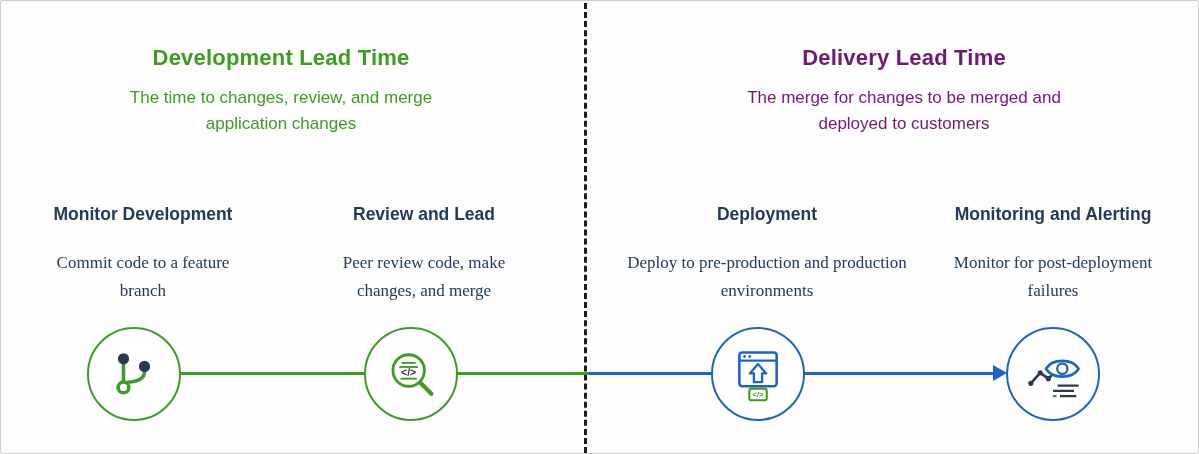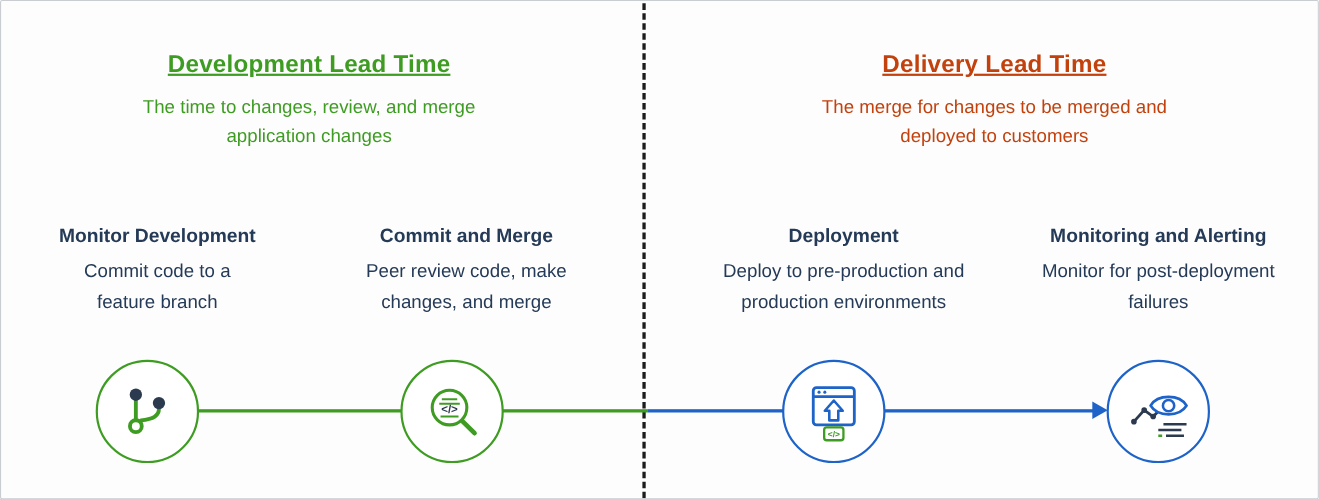--- a/index.html
+++ b/index.html
@@ -22,33 +22,33 @@
     left: 583px;
     top: 2px;
     height: 450px;
     width: 0;
     border-left: 3px dashed #1c1c1c;
     z-index: 1;
   }
   .section-header { position: absolute; top: 44px; text-align: center; z-index: 3; }
   .section-header.left  { left: 0;    width: 560px; }
   .section-header.right { left: 608px; width: 590px; }
-  .section-title { font-size: 22px; font-weight: bold; letter-spacing: 0.2px; text-decoration: underline; }
+  .section-title { font-size: 22px; font-weight: bold; letter-spacing: 0.2px; }
   .section-subtitle {
     font-size: 17px;
     line-height: 1.55;
     margin: 14px auto 0;
     max-width: 360px;
   }
   .left  .section-title, .left  .section-subtitle { color: #3e9c23; }
-  .right .section-title, .right .section-subtitle { color: #c2410c; }
+  .right .section-title, .right .section-subtitle { color: #701a75; }
 
   .stage { position: absolute; top: 203px; width: 280px; text-align: center; z-index: 3; }
   .stage h2 { font-size: 17.5px; font-weight: bold; color: #253a57; }
-  .stage p  { font-size: 17px; line-height: 1.65; color: #253a57; margin: 8px auto 0; }
+  .stage p  { font-size: 17px; line-height: 1.65; color: #253a57; margin: 24px auto 0; font-family: Liberation Serif, serif; }
   .stage.s1 { left: 2px; }
   .stage.s2 { left: 283px; }
   .stage.s3 { left: 626px; }
   .stage.s4 { left: 912px; }
   .stage.s1 p { max-width: 180px; }
   .stage.s2 p { max-width: 225px; }
   .stage.s3 p { max-width: 295px; }
   .stage.s4 p { max-width: 212px; }
 
   .connector { position: absolute; top: 371px; height: 3px; z-index: 1; }
@@ -98,21 +98,21 @@
     <div class="section-title">Delivery Lead Time</div>
     <div class="section-subtitle">The merge for changes to be merged and deployed to customers</div>
   </div>
 
   <div class="stage s1">
     <h2>Monitor Development</h2>
     <p>Commit code to a feature branch</p>
   </div>
 
   <div class="stage s2">
-    <h2>Commit and Merge</h2>
+    <h2>Review and Lead</h2>
     <p>Peer review code, make changes, and merge</p>
   </div>
 
   <div class="stage s4">
     <h2>Monitoring and Alerting</h2>
     <p>Monitor for post-deployment failures</p>
   </div>
 
   <div class="stage s3">
     <h2>Deployment</h2>

